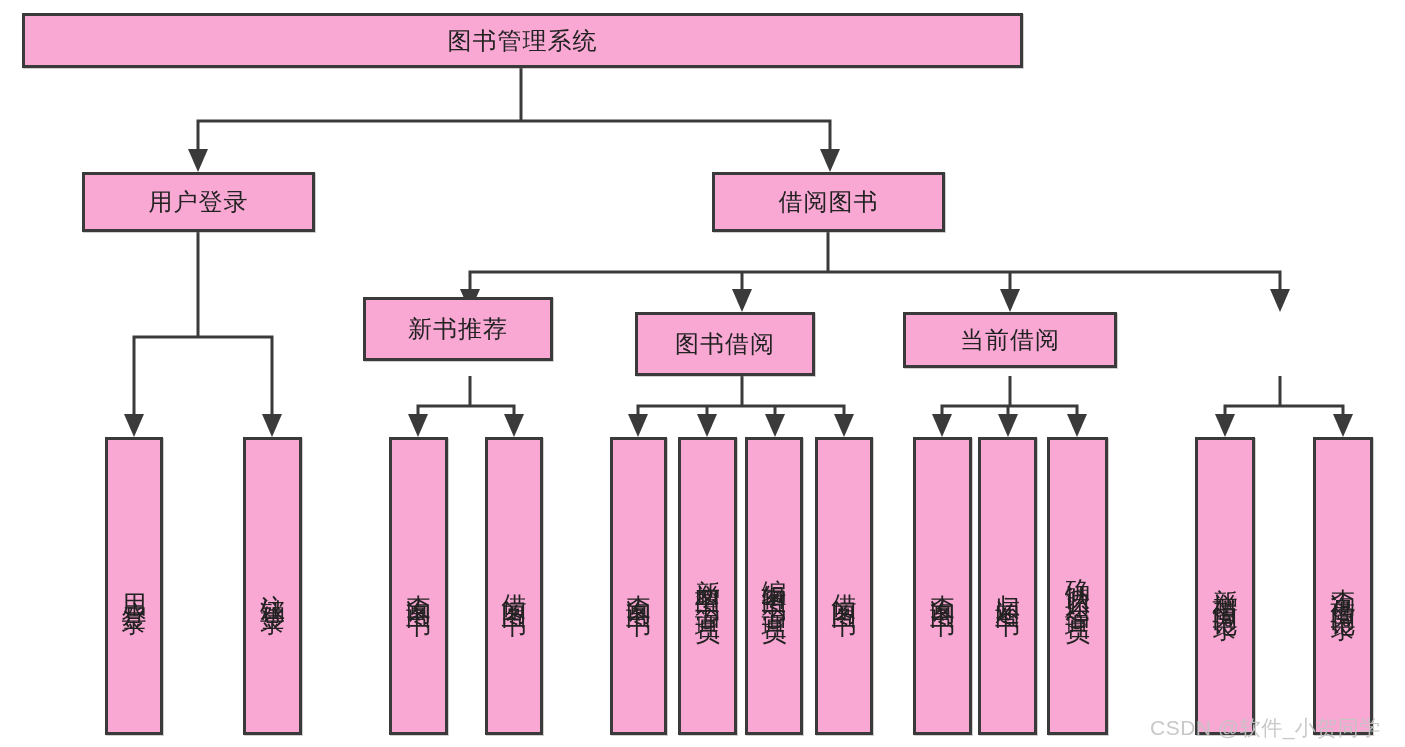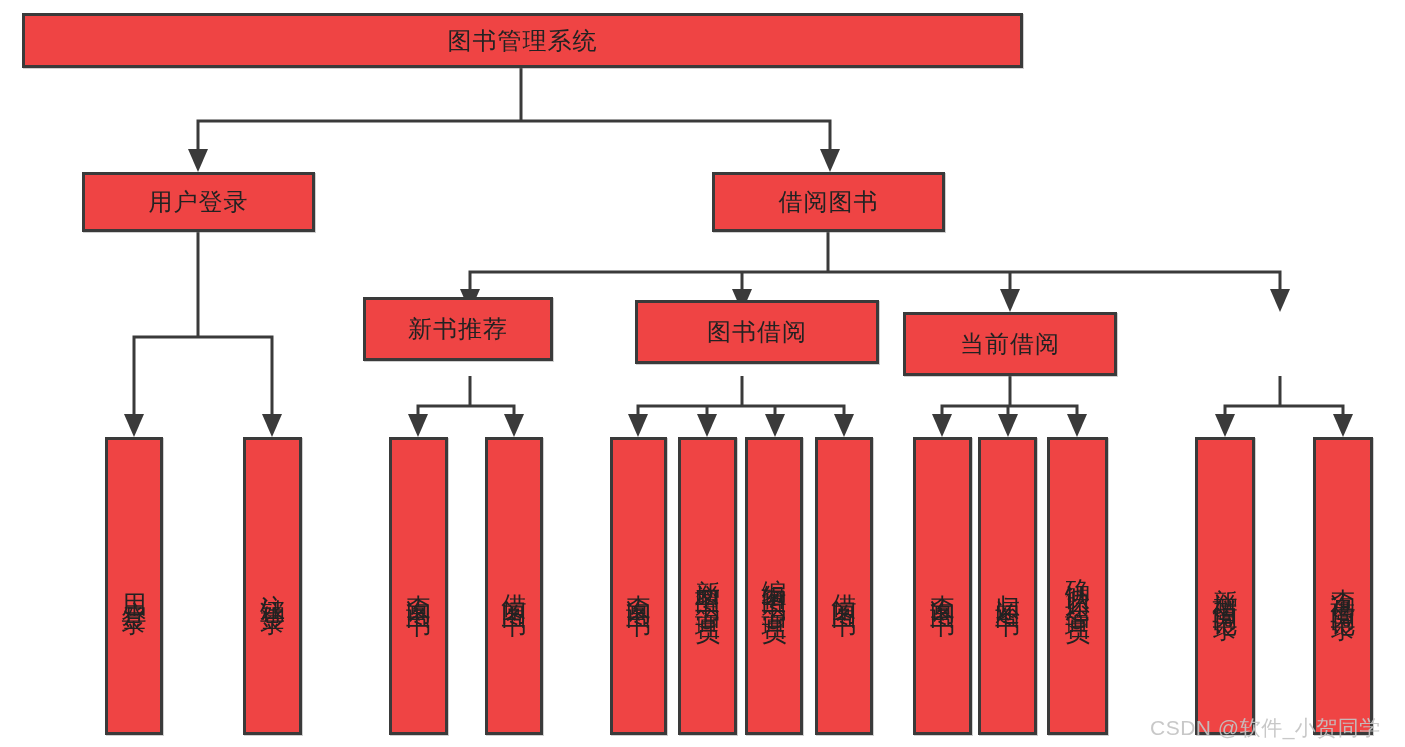--- a/index.html
+++ b/index.html
@@ -12,21 +12,21 @@
     font-family: "Liberation Sans", "DejaVu Sans", sans-serif;
     overflow: hidden;
   }
   .connectors {
     position: absolute;
     left: 0; top: 0;
     width: 1405px; height: 747px;
   }
   .node {
     position: absolute;
-    background: #ef4444;
+    background: #f9a8d4;
     border: 3px solid #3a3a3a;
     display: flex;
     align-items: center;
     justify-content: center;
     color: #222222;
     box-shadow: 1px 1px 0 rgba(120,120,120,0.35);
   }
   .node.h span {
     font-size: 24px;
     letter-spacing: 1px;
@@ -115,24 +115,24 @@
   <div class="node h" style="left:82px; top:172px; width:233px; height:60px">
     <span>用户登录</span>
   </div>
   <div class="node h" style="left:712px; top:172px; width:233px; height:60px">
     <span>借阅图书</span>
   </div>
 
   <div class="node h" style="left:363px; top:297px; width:190px; height:64px">
     <span>新书推荐</span>
   </div>
-  <div class="node h" style="left:635px; top:300px; width:244px; height:64px">
+  <div class="node h" style="left:635px; top:312px; width:180px; height:64px">
     <span>图书借阅</span>
   </div>
-  <div class="node h" style="left:903px; top:312px; width:214px; height:64px">
+  <div class="node h" style="left:903px; top:312px; width:214px; height:56px">
     <span>当前借阅</span>
   </div>
 
   <div class="node v" style="left:105px; top:437px; width:58px; height:298px">
     <span>用户登录</span>
   </div>
   <div class="node v" style="left:243px; top:437px; width:59px; height:298px">
     <span>注销登录</span>
   </div>
 

